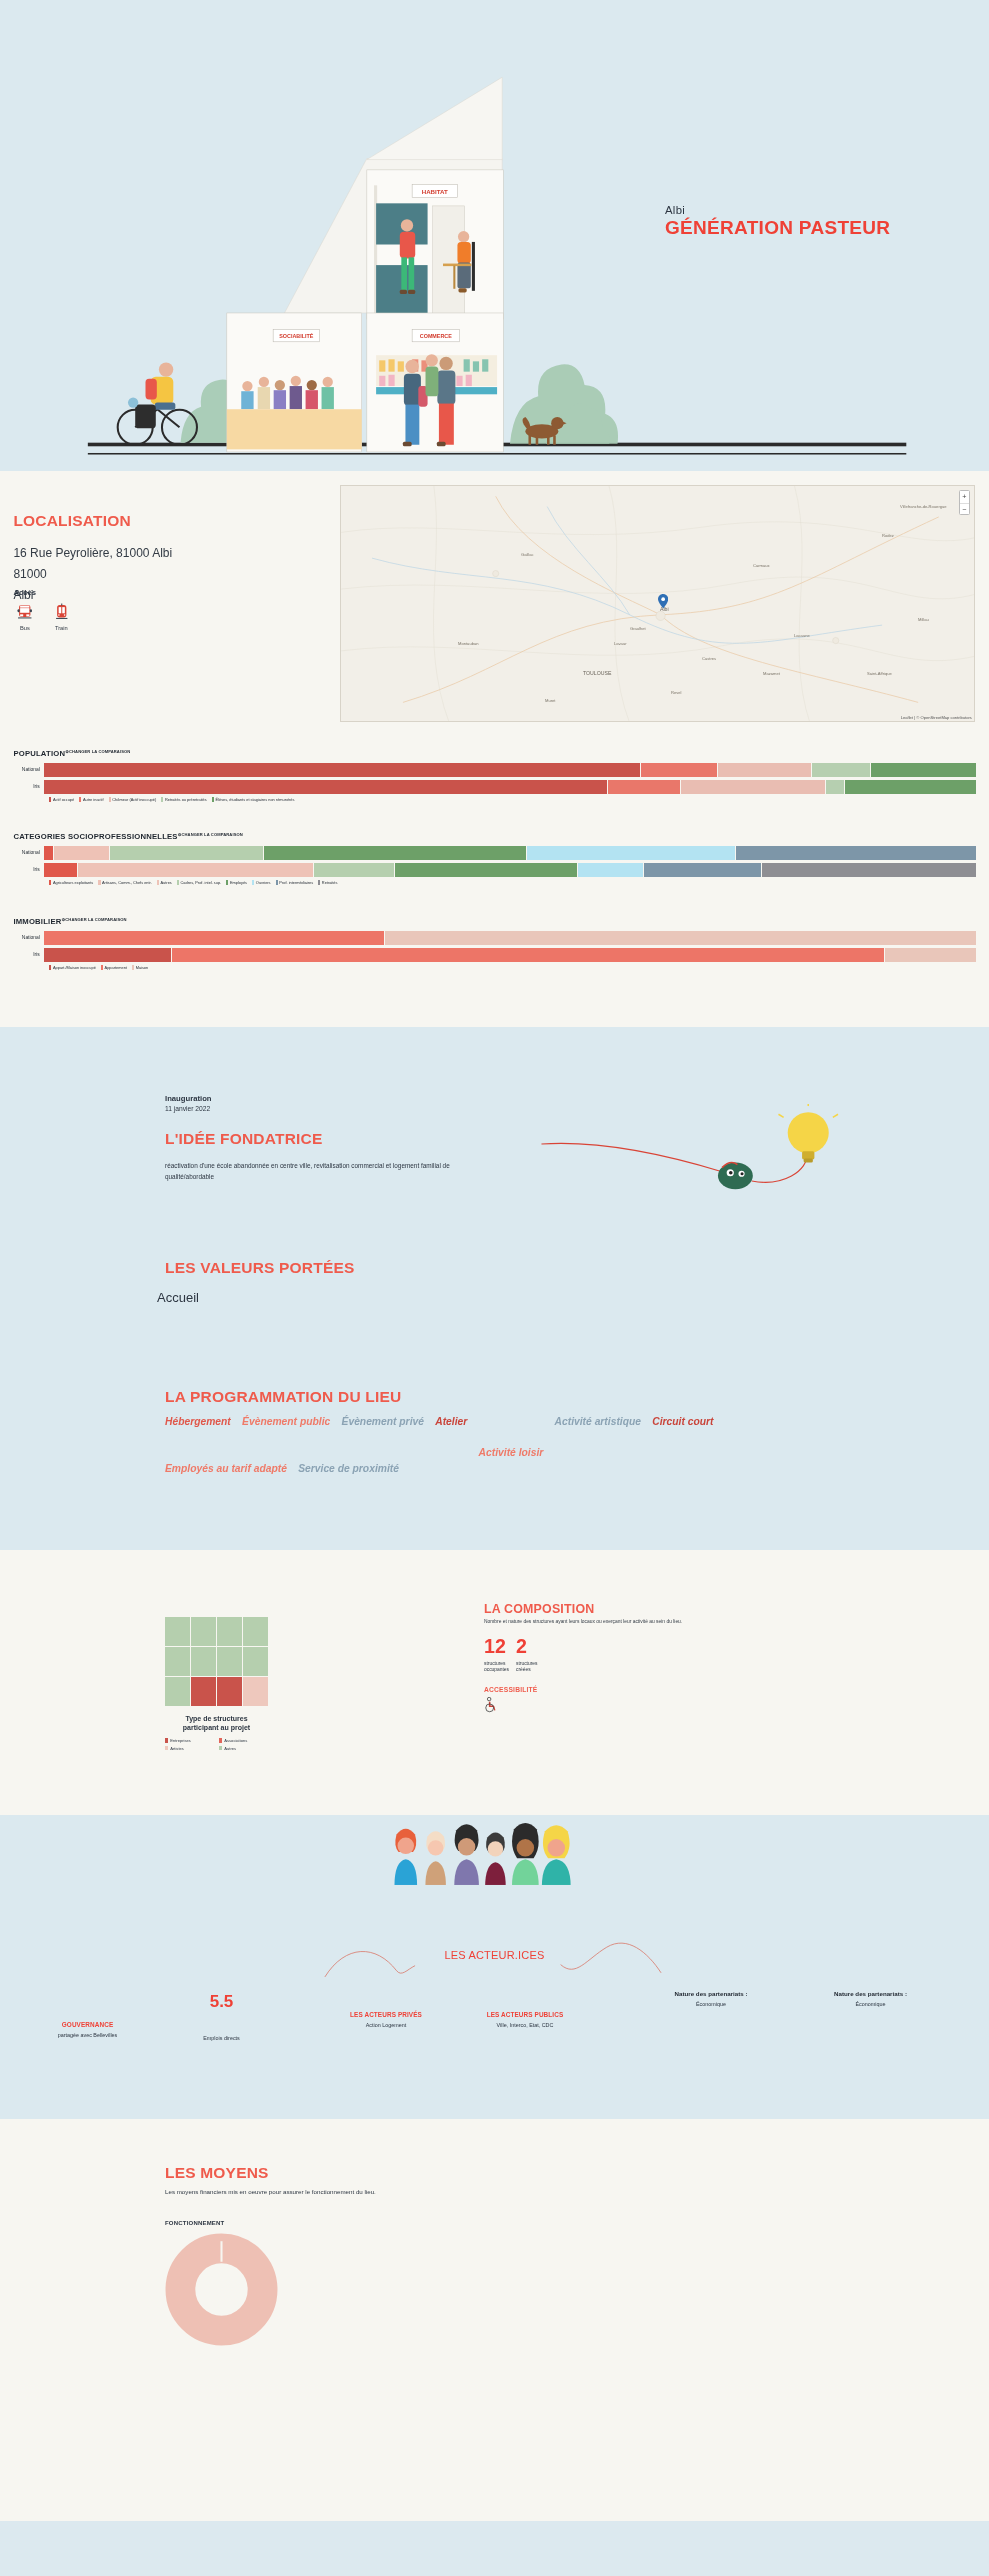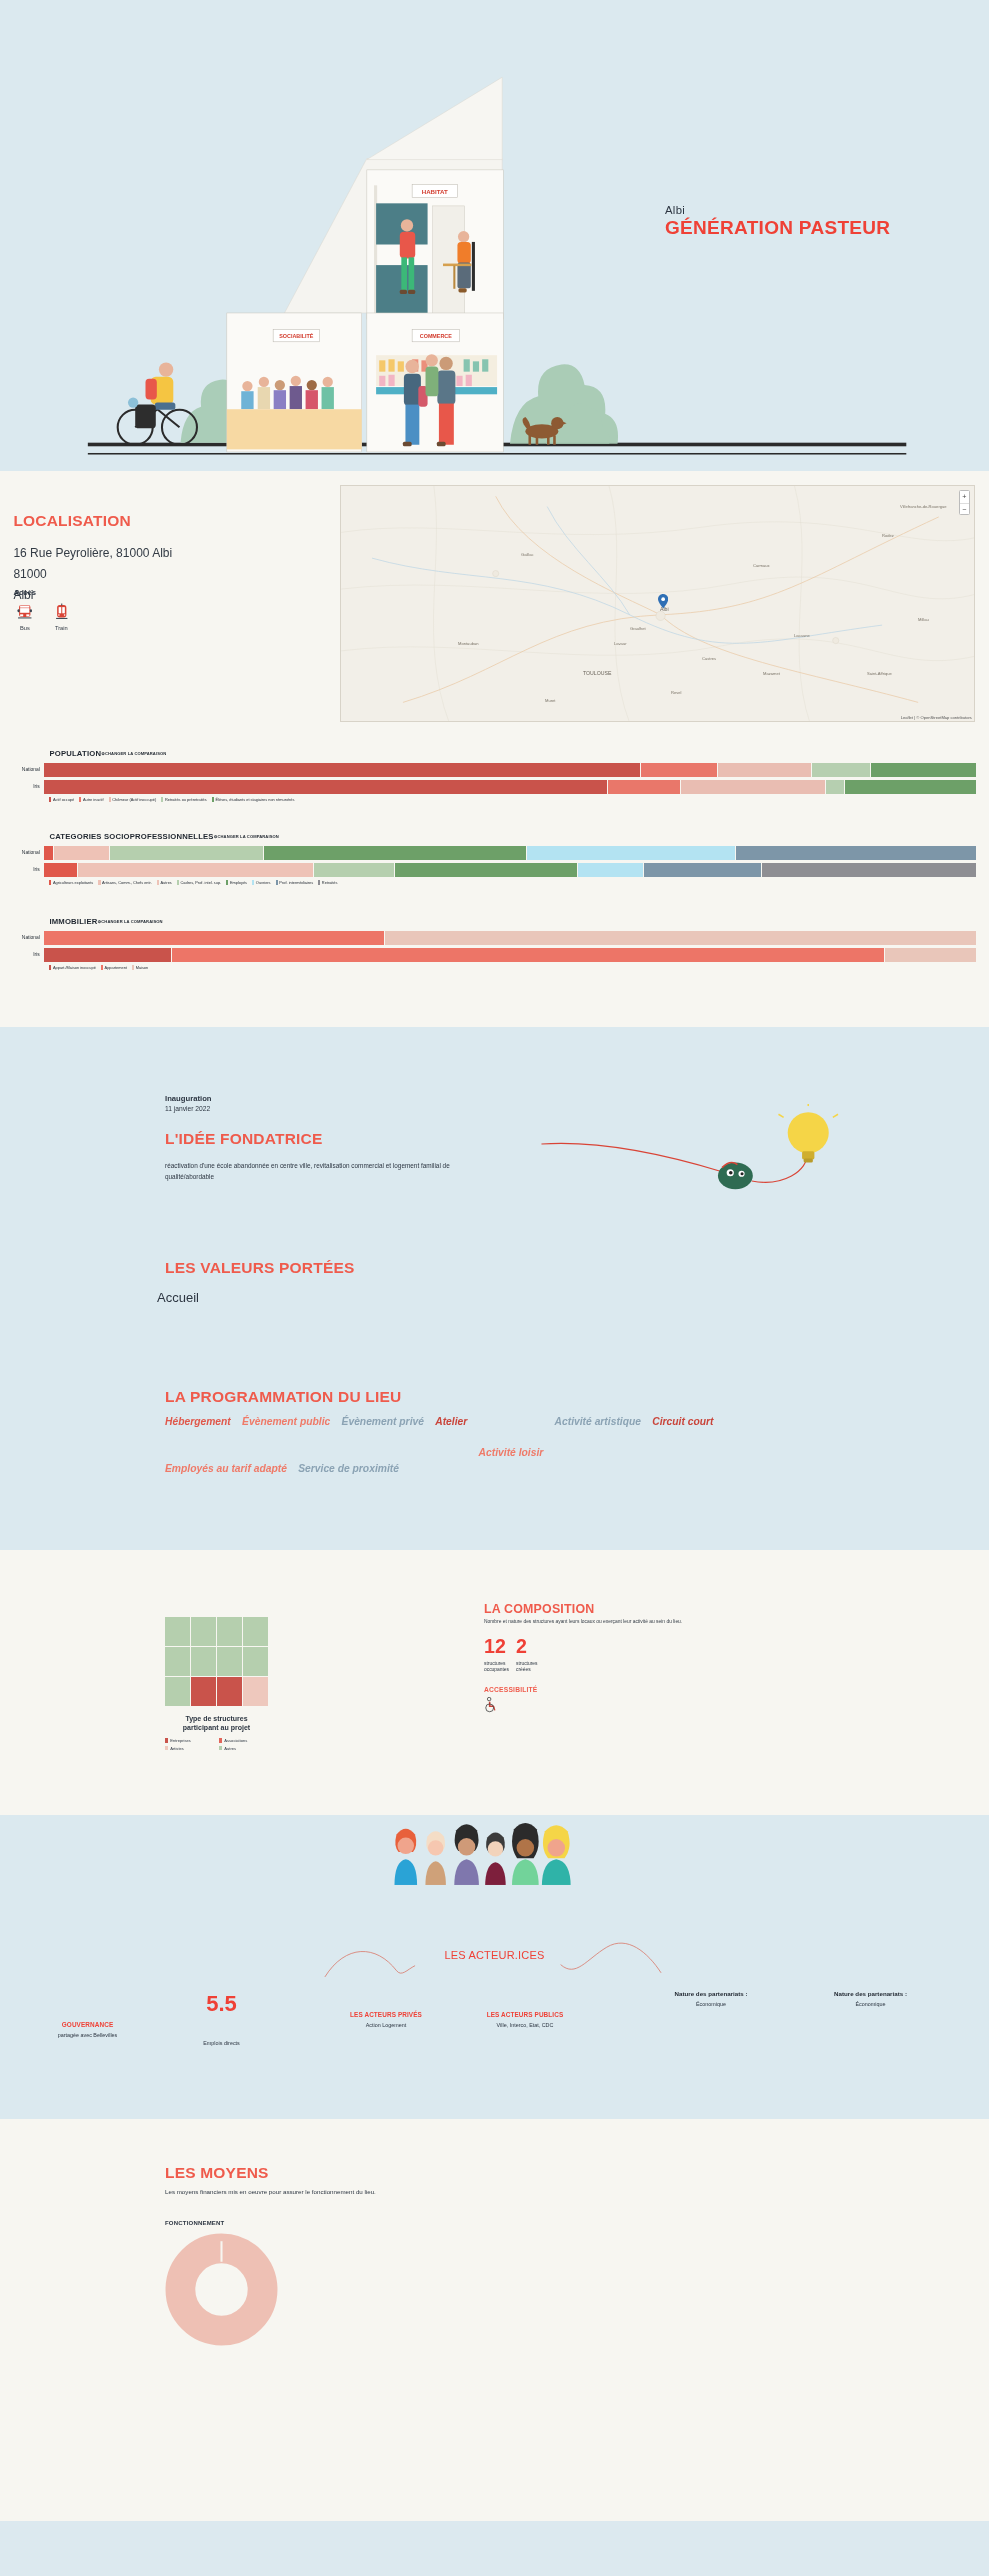--- a/index.html
+++ b/index.html
@@ -60,21 +60,21 @@
   .map .zoomctl{ position:absolute; right:4.1px; top:4.1px; width:11.3px; background:#fff;
                  border:0.5px solid #bbb; border-radius:1.5px; font-size:7.2px; text-align:center; color:#444;}
   .map .zoomctl div{ height:11.3px; line-height:11.3px; }
   .map .zoomctl div+div{ border-top:0.5px solid #ddd;}
   .map .pin{ position:absolute; left:50%; top:46%; }
   .mlabel{ position:absolute; font-size:4.1px; color:#7b7468; white-space:nowrap;}
   .mlabel.big{ font-size:5.2px; color:#6c665c;}
 
   
   .chartblock{ position:absolute; left:13.4px; width:963px; }
-  .chart-h{ display:flex; align-items:center; gap:0; margin-bottom:5.2px;margin-left:36px;}
+  .chart-h{ display:flex; align-items:flex-start; gap:0; margin-bottom:5.2px;}
   .chart-h .t{ font-size:7.7px; font-weight:800; letter-spacing:0.2px; color:#1f262f; text-transform:uppercase;}
   .chart-h .cmp{ font-size:4.1px; font-weight:700; letter-spacing:0.1px; color:#1f262f; text-transform:uppercase; cursor:pointer;}
   .bar-row{ display:flex; align-items:center; height:13.4px; margin-bottom:3.6px;}
   .bar-row .rlbl{ width:31px; text-align:right; padding-right:4.6px; font-size:4.9px; color:#262d36;}
   .bar-track{ flex:1; display:flex; height:13.4px; gap:1px;}
   .bar-track span{ display:block; height:100%;}
   .legend{ display:flex; flex-wrap:wrap; gap:5.2px; margin-top:3.1px; padding-left:36px;}
   .legend .li{ display:flex; align-items:center; gap:1.5px; font-size:3.9px; color:#262d36; white-space:nowrap;}
   .legend .sw{ width:2.1px; height:5.2px; display:inline-block;}
 
@@ -111,21 +111,21 @@
 
   
   .act-sec{ height:304px; position:relative;}
   .act-people{ position:absolute; left:381px; top:4.1px;}
   .act-title{ position:absolute; left:0; right:0; top:134px; text-align:center;}
   .act-title .t{ font-size:11px; font-weight:400; color:#ef4136; letter-spacing:0.2px; display:inline-block;}
   .act-cols{ position:absolute; top:183px; left:0; width:989px;}
   .act-c{ position:absolute; text-align:center;}
   .act-c .h{ font-size:6.4px; font-weight:800; color:#ef4136; text-transform:uppercase; letter-spacing:0.1px;}
   .act-c .v{ font-size:5.4px; margin-top:4.1px;}
-  .act-c .num{ font-size:22px; font-weight:800; color:#ef4136; line-height:1;}
+  .act-c .num{ font-size:17px; font-weight:800; color:#ef4136; line-height:1;}
   .act-c .h-dark{ font-size:6.2px; font-weight:800; color:#1f262f;}
 
   
   .moy-sec{ height:402px; position:relative;}
   .moy-t{ position:absolute; left:165px; top:45px;}
   .moy-p{ position:absolute; left:165px; top:69px; font-size:6.2px;}
   .fonc-h{ position:absolute; left:165px; top:101px; font-size:6px; font-weight:800; letter-spacing:0.2px;}
   .donut{ position:absolute; left:165px; top:114px;}
 </style>
 </head>

